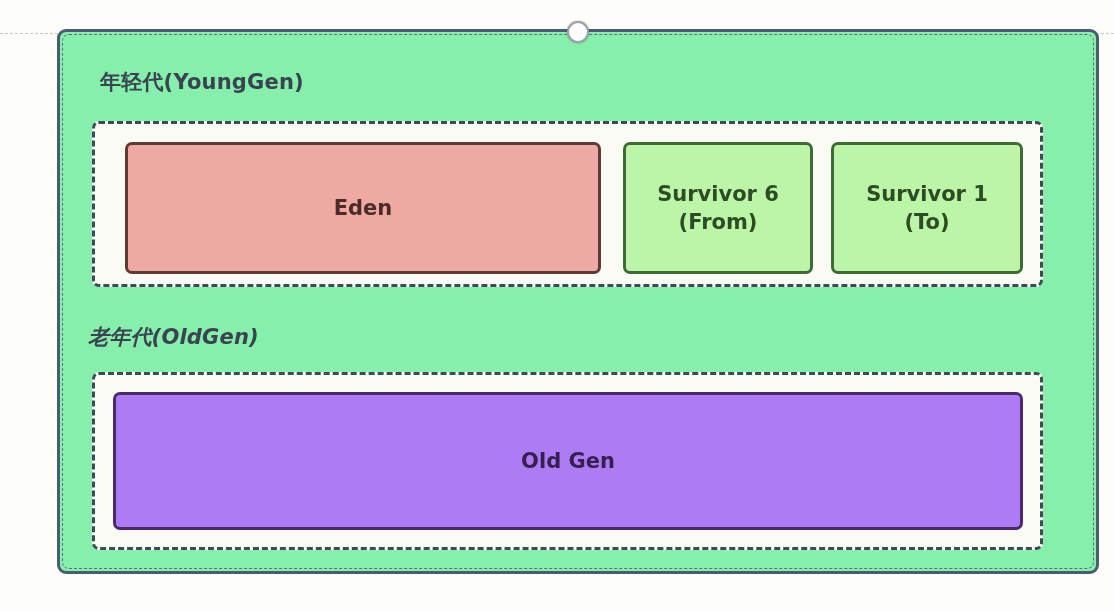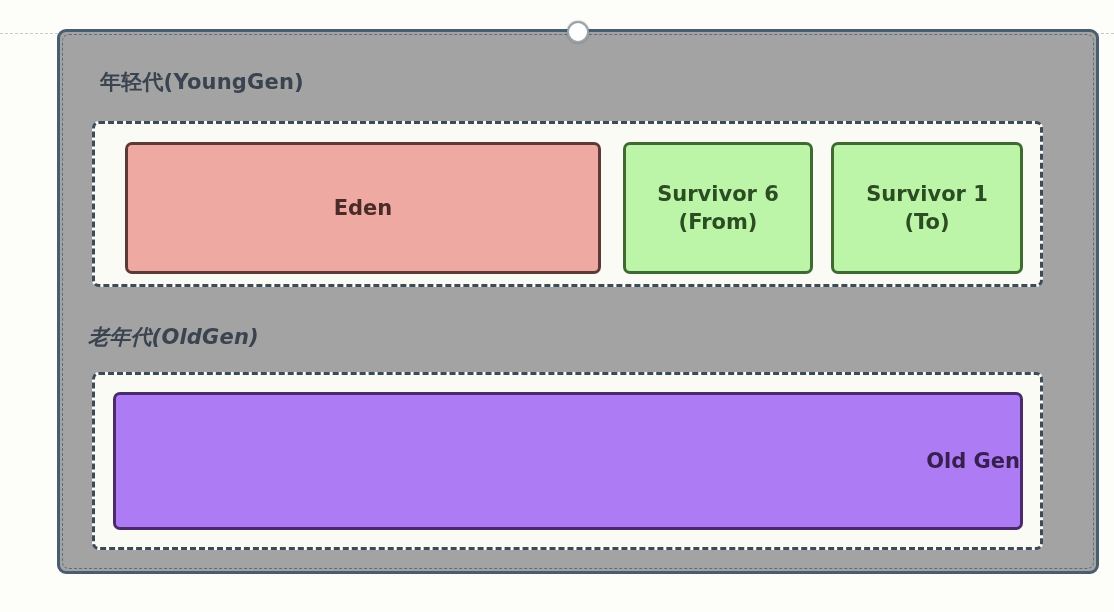--- a/index.html
+++ b/index.html
@@ -26,21 +26,21 @@
   }
 
   
   .heap-shape {
     position: absolute;
     left: 57px;
     top: 29px;
     width: 1042px;
     height: 545px;
     box-sizing: border-box;
-    background: #a3a3a3;
+    background: #86efac;
     border: 3px solid #4a5d70;
     border-radius: 9px;
   }
   
   .selection-outline {
     position: absolute;
     left: 2px;
     top: 2px;
     right: 2px;
     bottom: 2px;
@@ -141,21 +141,20 @@
     color: #2c4d24;
   }
   .region.oldgen {
     left: 53px;
     top: 360px;
     width: 910px;
     height: 138px;
     background: #ad7cf5;
     border: 3px solid #4a2a6b;
     color: #37204f;
-    justify-content: flex-end;
   }
 
   .region-text {
     display: block;
     white-space: pre-line;
   }
 </style>
 </head>
 <body>
 

